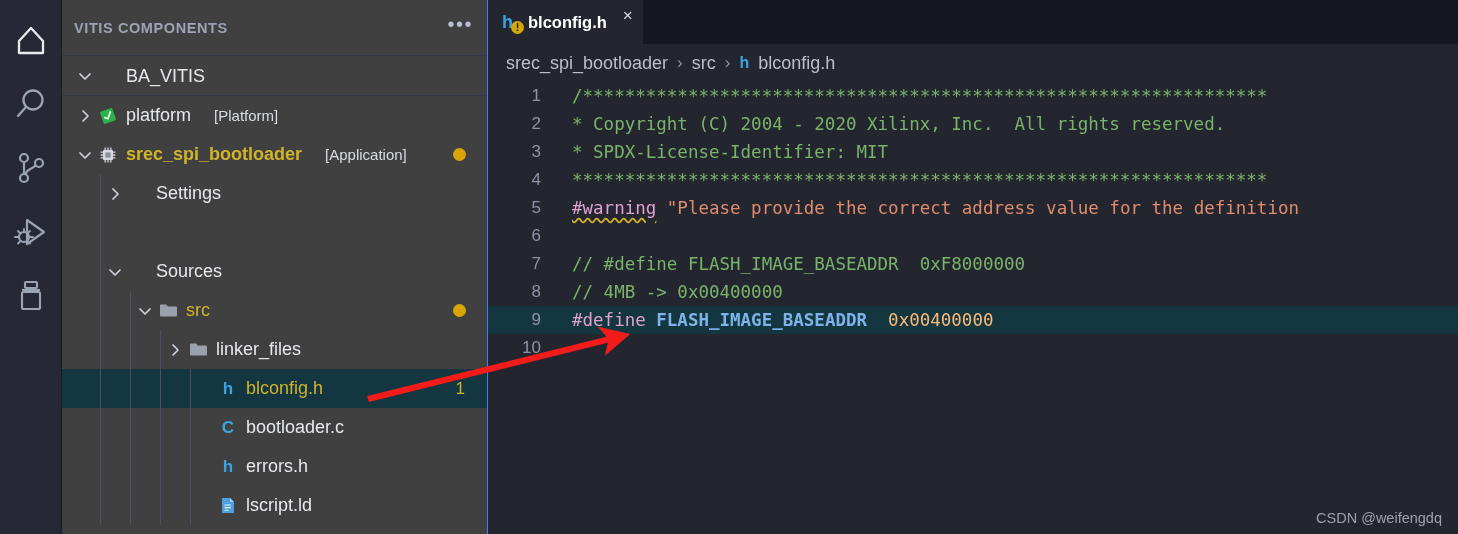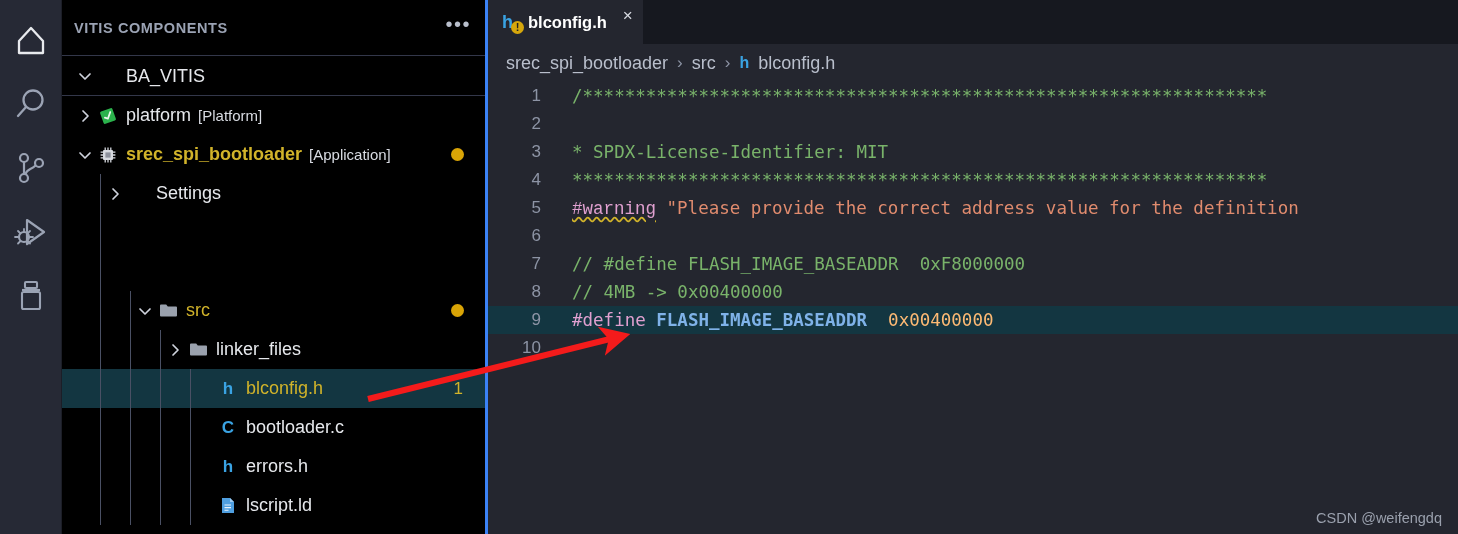--- a/index.html
+++ b/index.html
@@ -30,22 +30,22 @@
   .act-item {
     width: 62px; height: 64px;
     display: flex; align-items: center; justify-content: center;
   }
   .act-item svg { display: block; }
 
   
   #side-bar {
     width: 426px; height: 534px;
     flex: 0 0 426px;
-    background: #000000;
-    border-right: 3px solid #3b82f6;
+    background: #404040;
+    border-right: 1px solid #3b82f6;
     display: flex; flex-direction: column;
     position: relative;
   }
   #sidebar-title-row {
     height: 56px;
     display: flex; align-items: center;
     padding: 0 14px 0 12px;
     border-bottom: 1px solid #33374a;
   }
   #sidebar-title {
@@ -100,21 +100,21 @@
     width: 24px; height: 22px;
     display: inline-flex; align-items: center; justify-content: center;
     flex: 0 0 24px;
     margin-right: 6px;
   }
   .row-label { font-size: 18px; }
   .row-label.bold { font-weight: 700; }
   .row-tag {
     font-size: 15px;
     color: #d8dbe2;
-    margin-left: 7px;
+    margin-left: 23px;
   }
   .row-dot {
     position: absolute;
     right: 21px;
     width: 13px; height: 13px;
     border-radius: 50%;
     background: #d9a406;
   }
   .row-count {
     position: absolute;
@@ -220,21 +220,20 @@
   }
   .code-text { padding-left: 22px; }
   .c-comment { color: #79b36a; }
   .c-string  { color: #e08b6e; }
   .c-pp      { color: #e0a0d0; }
   .c-ident   { color: #7fb2e8; font-weight: bold; }
   .c-num     { color: #fdba74; }
   .squiggle {
     text-decoration: underline wavy #d1b32a;
     text-underline-offset: 3px;
-    font-family: Liberation Mono, monospace;
   }
 
   
   #arrow-annotation {
     position: absolute;
     left: 0; top: 0;
     width: 1458px; height: 534px;
     pointer-events: none;
   }
 
@@ -358,20 +357,29 @@
             </span>
             <span class="row-icon"></span>
             <span class="row-label" style="">Settings</span>
           </span>
         </div>
         <div class="tree-row">
           <span class="indent-guide" style="left:38px"></span>
         </div>
         <div class="tree-row">
           <span class="indent-guide" style="left:38px"></span>
+          <span style="display:flex;align-items:center;padding-left:42px">
+            <span class="chev">
+              <svg width="16" height="16" viewBox="0 0 16 16">
+                <path d="M3 6 L8 11 L13 6" fill="none" stroke="currentColor" stroke-width="1.7" stroke-linecap="round" stroke-linejoin="round"></path>
+              </svg>
+            </span>
+            <span class="row-icon"></span>
+            <span class="row-label" style="">Sources</span>
+          </span>
         </div>
         <div class="tree-row">
           <span class="indent-guide" style="left:38px"></span>
           <span class="indent-guide" style="left:68px"></span>
           <span style="display:flex;align-items:center;padding-left:72px">
             <span class="chev">
               <svg width="16" height="16" viewBox="0 0 16 16">
                 <path d="M3 6 L8 11 L13 6" fill="none" stroke="currentColor" stroke-width="1.7" stroke-linecap="round" stroke-linejoin="round"></path>
               </svg>
             </span>
@@ -480,21 +488,21 @@
         <span>srec_spi_bootloader</span>
         <span class="bc-sep">›</span>
         <span>src</span>
         <span class="bc-sep">›</span>
         <span class="bc-h">h</span>
         <span>blconfig.h</span>
       </div>
 
     <div id="code-pane">
         <div class="code-line"><span class="ln">1</span><span class="code-text"><span class="c-comment">/*****************************************************************</span></span></div>
-        <div class="code-line"><span class="ln">2</span></div>
+        <div class="code-line"><span class="ln">2</span><span class="code-text"><span class="c-comment">* Copyright (C) 2004 - 2020 Xilinx, Inc.  All rights reserved.</span></span></div>
         <div class="code-line"><span class="ln">3</span><span class="code-text"><span class="c-comment">* SPDX-License-Identifier: MIT</span></span></div>
         <div class="code-line"><span class="ln">4</span><span class="code-text"><span class="c-comment">******************************************************************</span></span></div>
         <div class="code-line"><span class="ln">5</span><span class="code-text"><span class="c-pp squiggle">#warning</span><span class="c-string"> "Please provide the correct address value for the definition</span></span></div>
         <div class="code-line"><span class="ln">6</span><span class="code-text"><span class="c-comment"></span></span></div>
         <div class="code-line"><span class="ln">7</span><span class="code-text"><span class="c-comment">// #define FLASH_IMAGE_BASEADDR  0xF8000000</span></span></div>
         <div class="code-line"><span class="ln">8</span><span class="code-text"><span class="c-comment">// 4MB -&gt; 0x00400000</span></span></div>
         <div class="code-line active"><span class="ln">9</span><span class="code-text"><span class="c-pp">#define</span><span class="c-ident"> FLASH_IMAGE_BASEADDR</span><span class="c-num">  0x00400000</span></span></div>
         <div class="code-line"><span class="ln">10</span><span class="code-text"><span class="c-comment"></span></span></div>
       </div>
 

